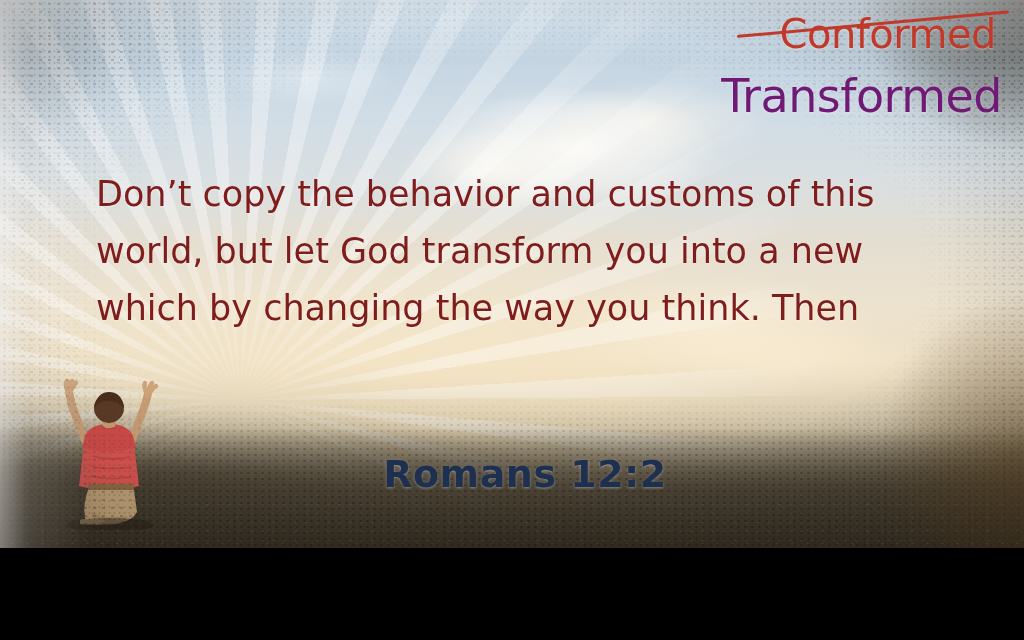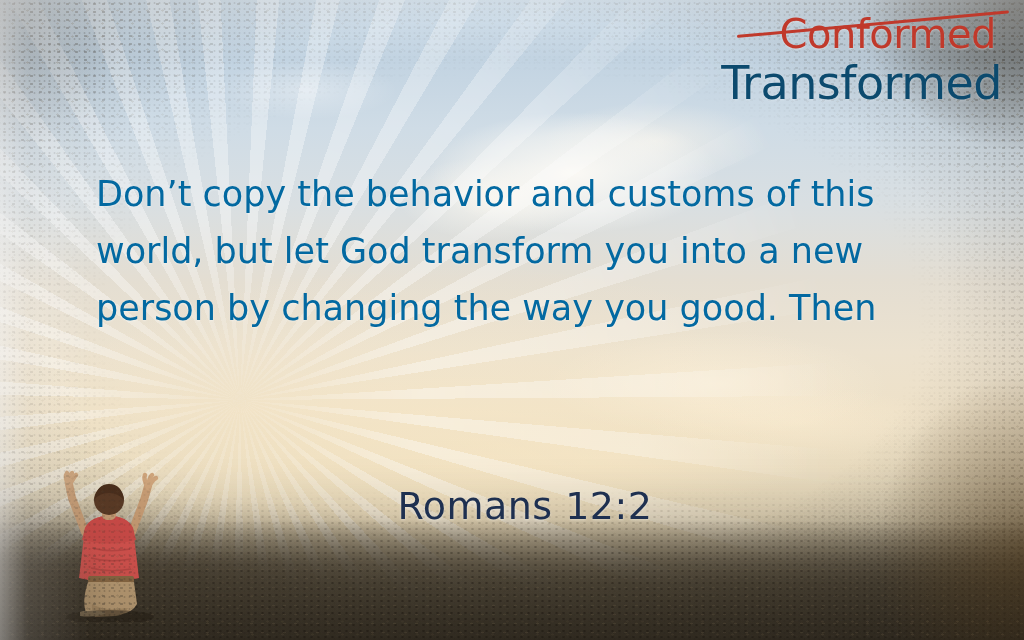--- a/index.html
+++ b/index.html
@@ -8,21 +8,21 @@
     padding: 0;
     background: #000;
   }
   body {
     font-family: "Liberation Sans", sans-serif;
   }
 
   .slide {
     position: relative;
     width: 1024px;
-    height: 640px;
+    height: 548px;
     overflow: hidden;
     background: #cfd9e2;
     user-select: none;
   }
 
   
 
   
   .bg-sky {
     position: absolute;
@@ -210,57 +210,56 @@
     right: -8px;
     top: 52%;
     height: 3px;
     background: #c0392b;
     transform: rotate(-5.2deg);
     transform-origin: 0 50%;
     border-radius: 2px;
   }
   .title-transformed {
     display: block;
-    margin-top: 6px;
+    margin-top: 19px;
     font-family: "DejaVu Sans", sans-serif;
     font-size: 46px;
     font-weight: 400;
     letter-spacing: -0.5px;
-    color: #0c4a6e;
+    color: #701a75;
     text-shadow: 0 1px 3px rgba(255,255,255,0.30);
     white-space: nowrap;
   }
 
   .verse {
     position: absolute;
     left: 96px;
     top: 166px;
     width: 830px;
     font-family: "DejaVu Sans", sans-serif;
     font-size: 35px;
     font-weight: 400;
     line-height: 57px;
-    color: #0369a1;
+    color: #7f1d1d;
     text-shadow: 0 1px 2px rgba(255,255,255,0.40);
   }
   .verse-line { display: block; white-space: nowrap; }
 
   .reference {
     position: absolute;
     left: 0;
     right: 0;
     top: 452px;
     text-align: center;
     font-family: "DejaVu Sans", sans-serif;
     font-size: 38px;
-    font-weight: 400;
+    font-weight: 700;
     letter-spacing: 0.5px;
     color: #1e3050;
     text-shadow: 0 1px 3px rgba(255,255,255,0.35);
-    margin-top: 32px;
   }
   .reference span { padding-left: 26px; }
 </style>
 </head>
 <body>
 
 <div class="slide">
 
   <div class="bg-sky"></div>
   <div class="bg-clouds"></div>
@@ -313,21 +312,21 @@
       <div class="title-conformed">
         <span>Conformed</span>
         <span class="strike"></span>
       </div>
       <span class="title-transformed">Transformed</span>
     </div>
 
     <div class="verse">
       <span class="verse-line">Don’t copy the behavior and customs of this</span>
       <span class="verse-line">world, but let God transform you into a new</span>
-      <span class="verse-line">person by changing the way you good. Then</span>
+      <span class="verse-line">which by changing the way you think. Then</span>
     </div>
 
     <div class="reference">
       <span>Romans 12:2</span>
     </div>
 
   </div>
 </div>
 
 </body></html>

